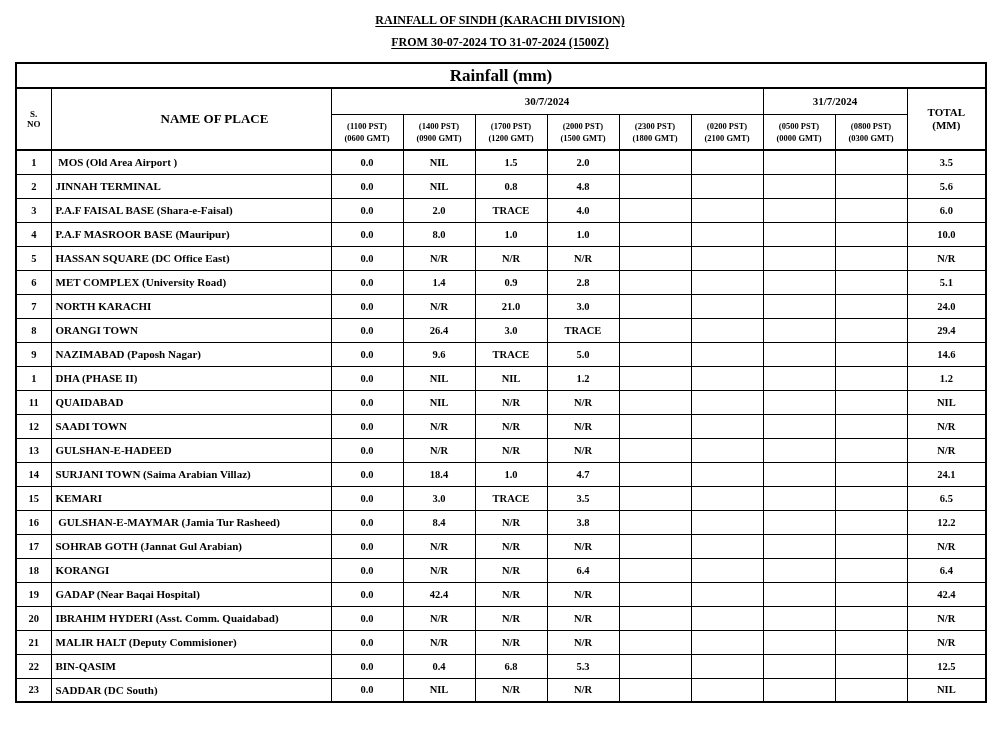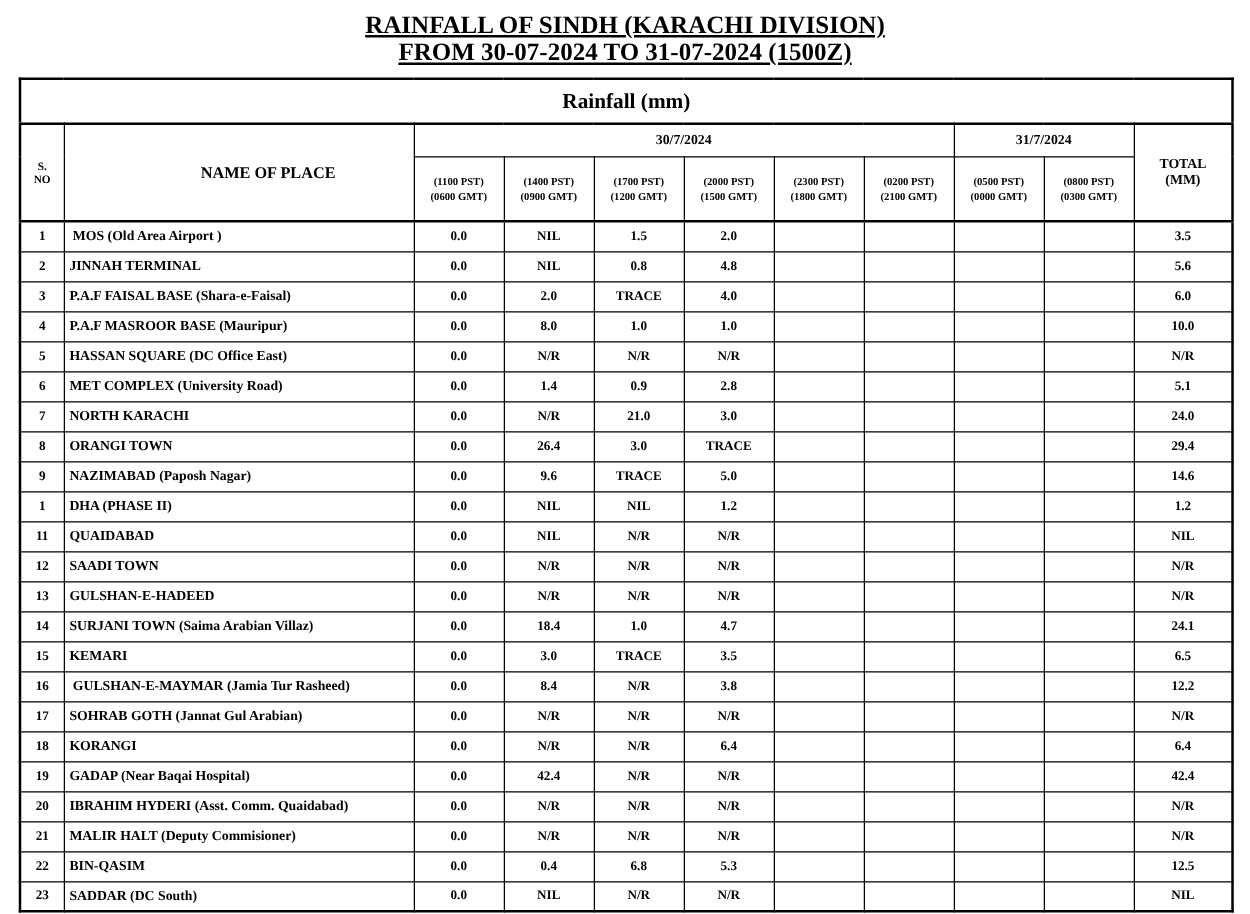--- a/index.html
+++ b/index.html
@@ -7,21 +7,21 @@
     width: 1000px; height: 731px;
     background: #ffffff;
     color: #000000;
     font-family: "Liberation Serif", serif;
     overflow: hidden;
   }
   .page-title {
     padding-top: 9px;
     text-align: center;
     font-weight: bold;
-    font-size: 20px;
+    font-size: 12px;
     line-height: 22px;
   }
   .page-title .t-line {
     text-decoration: underline;
     text-underline-offset: 2px;
   }
   table.rain-table {
     border-collapse: collapse;
     table-layout: fixed;
     width: 970px;
@@ -30,28 +30,28 @@
   }
   .rain-table th, .rain-table td {
     border: 1.5px solid #000;
     font-weight: bold;
     text-align: center;
     vertical-align: middle;
     overflow: hidden;
   }
   th.caption-cell {
     font-size: 17px;
-    height: 36px;
+    height: 25px;
     border-bottom-width: 2px;
   }
   th.sno-th { font-size: 9px; line-height: 10px; }
   th.name-th { font-size: 13px; padding-left: 47px; }
   th.date-th { font-size: 11px; height: 26px; }
   th.total-th { font-size: 11px; line-height: 13px; }
-  th.time-th { font-size: 8.5px; line-height: 12px; height: 52px; }
+  th.time-th { font-size: 8.5px; line-height: 12px; height: 36px; }
   .rain-table tbody td { font-size: 10.5px; height: 24px; }
   .rain-table tbody td.name-cell {
     text-align: left;
     font-size: 11px;
     padding-left: 4px;
     white-space: pre;
   }
   .rain-table tbody tr:first-child td { border-top-width: 2px; }
 </style>
 </head>

